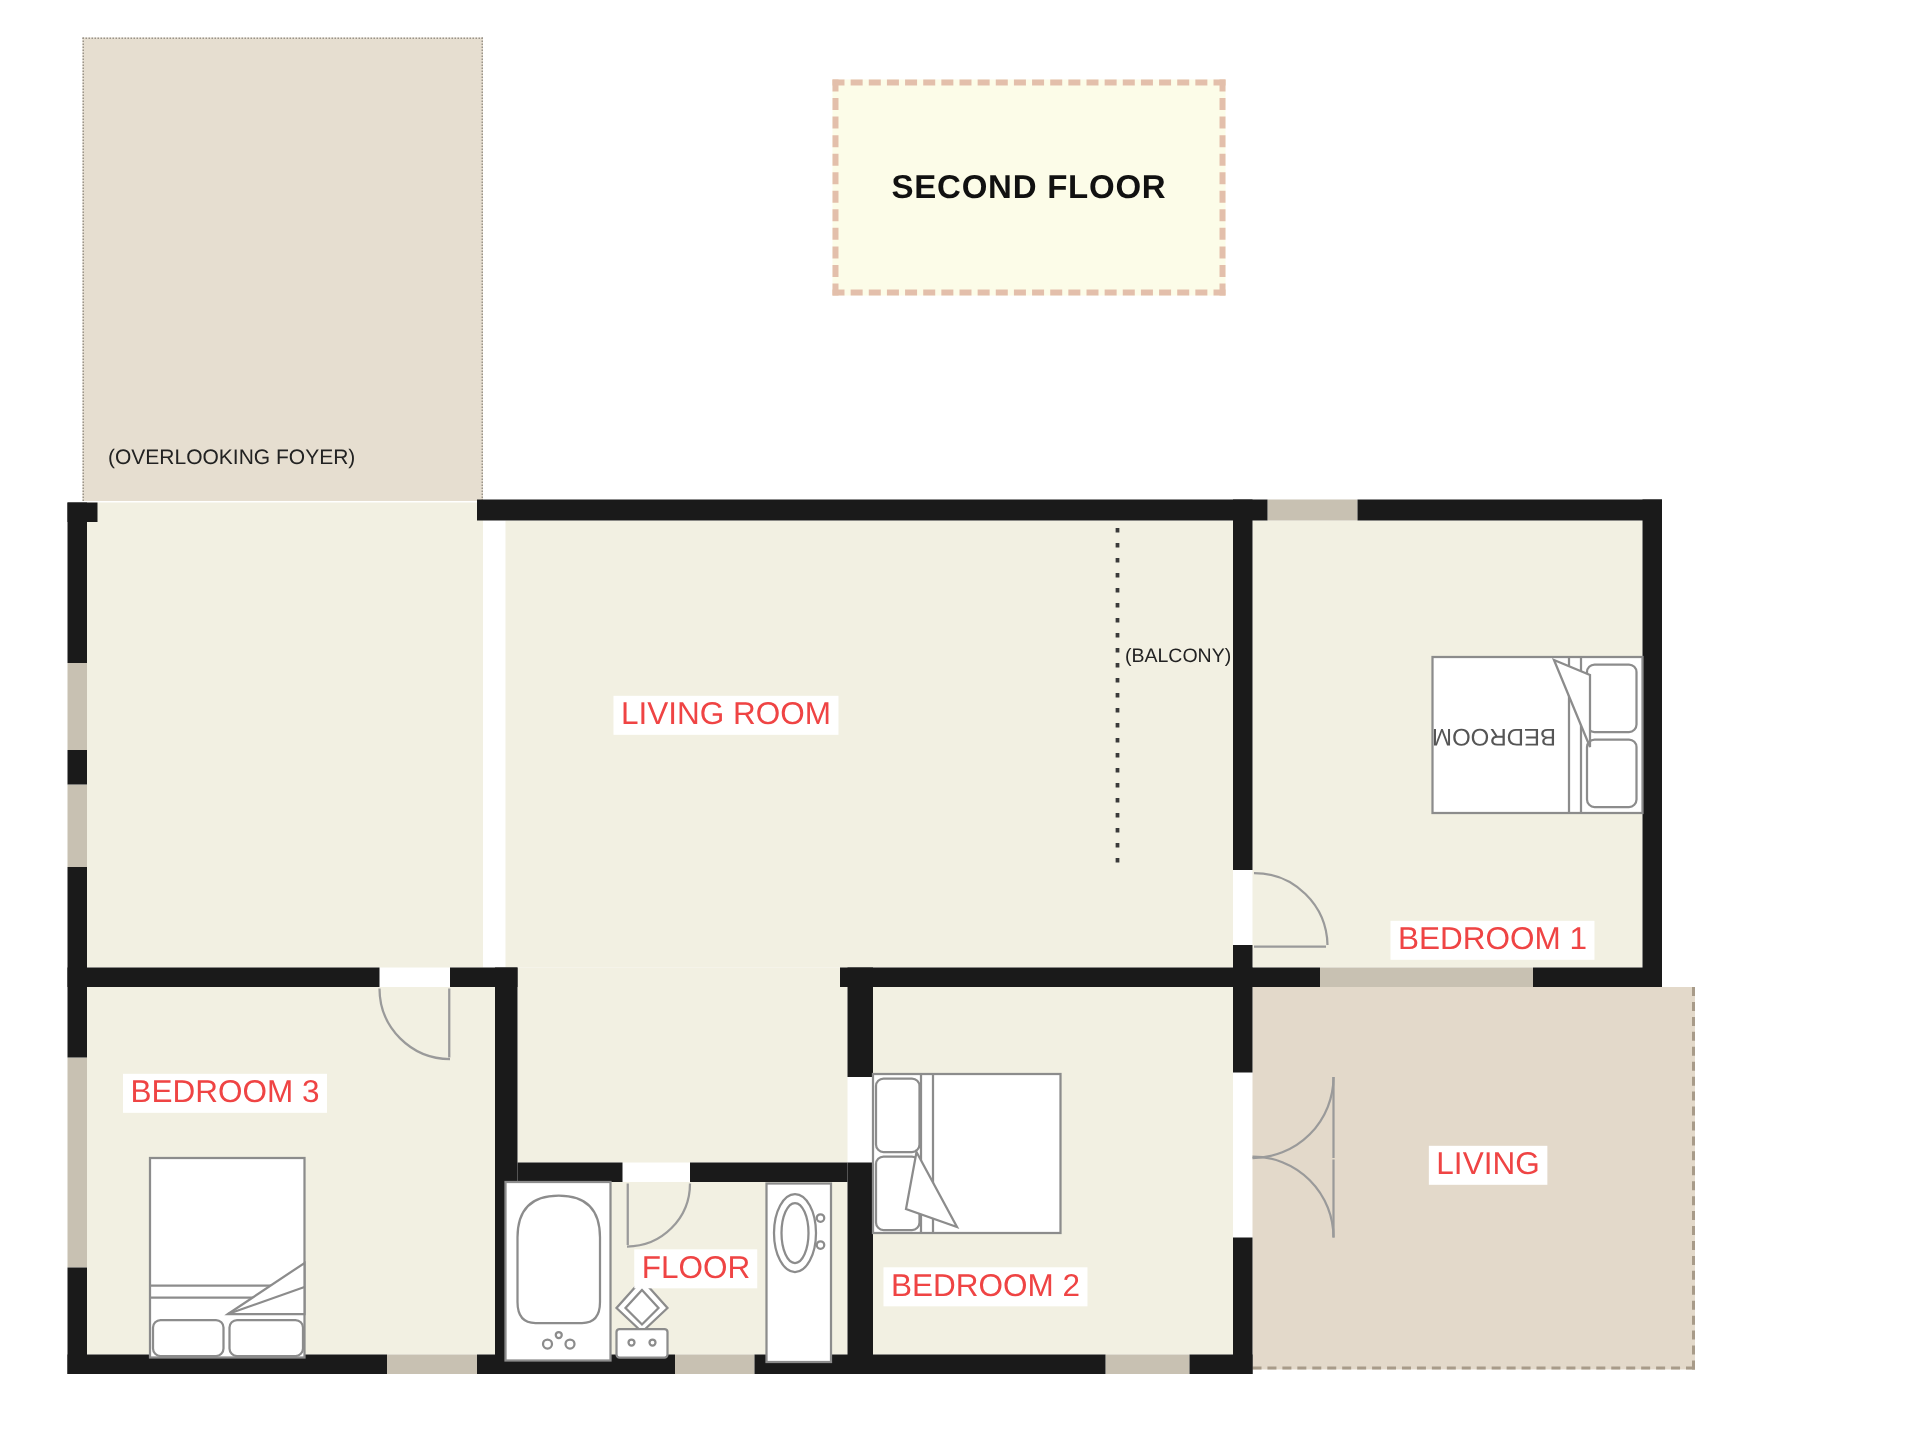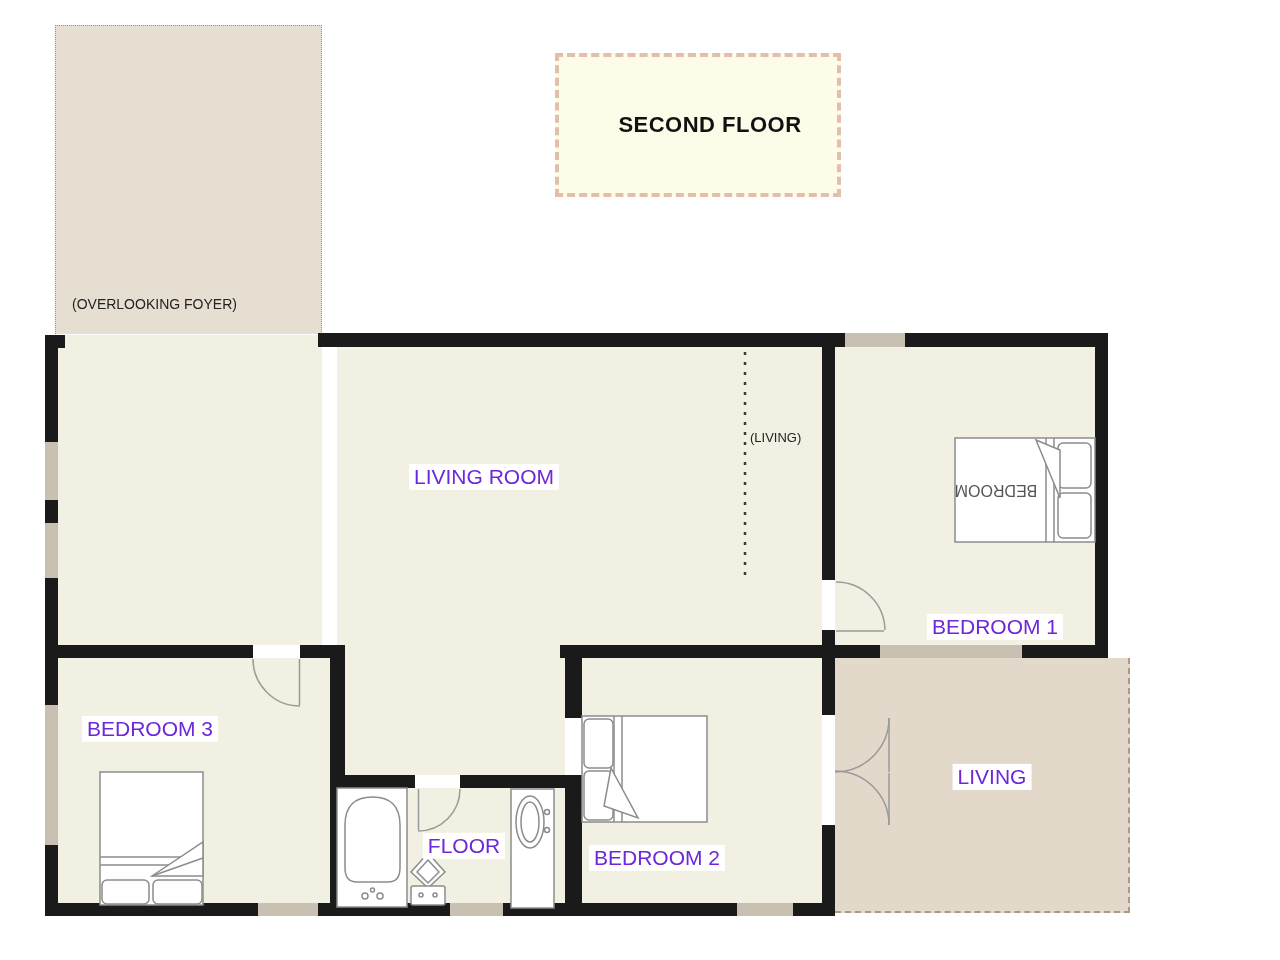--- a/index.html
+++ b/index.html
@@ -13,23 +13,23 @@
   .room{position:absolute;background:var(--room-floor);}
   .wall{position:absolute;background:var(--wall);}
   .win{position:absolute;background:var(--window);}
   .foyer{position:absolute;left:55px;top:25px;width:265px;height:308px;
          background:var(--foyer-floor);border:1px dotted #9a948a;border-bottom:none;}
   .balcony{position:absolute;left:835px;top:658px;width:293px;height:253px;
            background:var(--balcony-floor);
            border-right:2px dashed #a89b89;border-bottom:2px dashed #a89b89;}
   .titlebox{position:absolute;left:555px;top:53px;width:254px;height:136px;
             background:var(--title-fill);border:4px dashed var(--title-border);
-            display:flex;align-items:center;justify-content:center;padding-left:24px;}
+            display:flex;align-items:center;justify-content:center;}
   .titlebox span{font-size:22px;font-weight:bold;letter-spacing:.5px;color:#111;}
-  .lbl{position:absolute;transform:translate(-50%,-50%);font-size:21px;color:#6d28d9;
+  .lbl{position:absolute;transform:translate(-50%,-50%);font-size:21px;color:#ef4444;
        background:#fff;padding:0 5px;white-space:nowrap;line-height:1.25;}
   .lbl-sm{position:absolute;font-size:14px;color:#222;background:transparent;
           padding:0;white-space:nowrap;}
   .lbl-stairs{position:absolute;transform:translate(0,-50%);font-size:13px;color:#222;
           background:transparent;white-space:nowrap;}
   .lbl-bed{position:absolute;transform:translate(-50%,-50%) rotate(180deg);
            font-size:16px;color:#555;background:transparent;white-space:nowrap;}
   svg{position:absolute;left:0;top:0;pointer-events:none;}
 </style>
 </head>
@@ -165,20 +165,20 @@
 
     <g stroke="#9a9a9a" stroke-width="1.5" fill="none">
       <path d="M 835 772 A 54 54 0 0 0 889 718"></path>
       <path d="M 835 771 A 54 54 0 0 1 889 825"></path>
       <line x1="889" y1="718" x2="889" y2="772"></line>
       <line x1="889" y1="825" x2="889" y2="773"></line>
     </g>
   </svg>
 
   <span class="lbl" style="left:484px;top:477px;">LIVING ROOM</span>
-  <span class="lbl-stairs" style="left:750px;top:437px;">(LIVING)</span>
+  <span class="lbl-stairs" style="left:750px;top:437px;">(BALCONY)</span>
   <span class="lbl-bed" style="left:996px;top:490px;">BEDROOM</span>
   <span class="lbl" style="left:995px;top:627px;">BEDROOM 1</span>
   <span class="lbl" style="left:150px;top:729px;text-align:right;">BEDROOM 3</span>
   <span class="lbl" style="left:464px;top:846px;">FLOOR</span>
   <span class="lbl" style="left:657px;top:858px;">BEDROOM 2</span>
   <span class="lbl" style="left:992px;top:777px;">LIVING</span>
 </div>
 
 </body></html>

